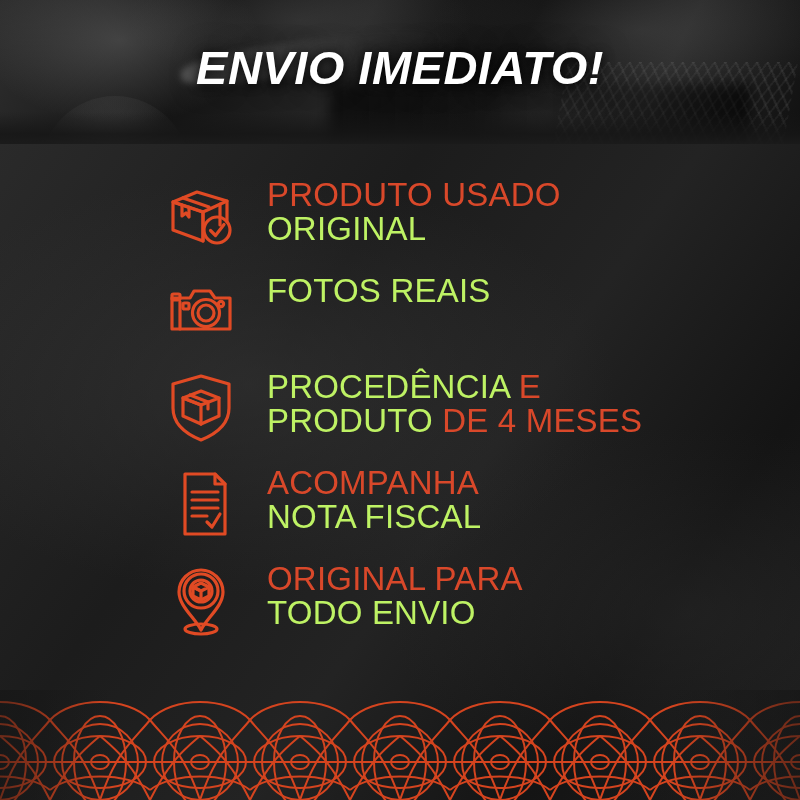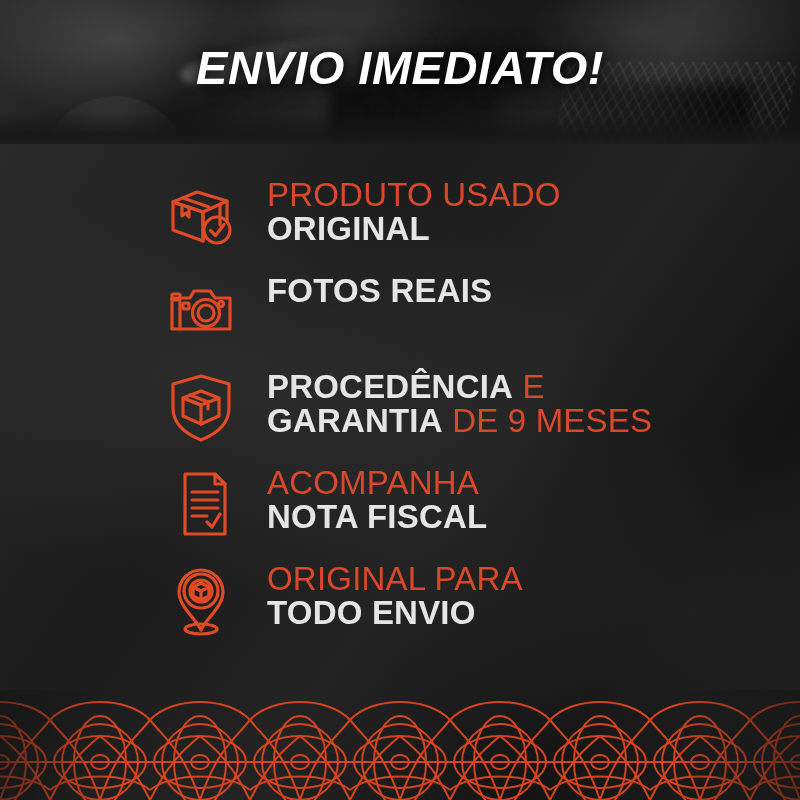--- a/index.html
+++ b/index.html
@@ -144,22 +144,22 @@
     display: block;
     font-size: 33px;
     letter-spacing: 0.2px;
     color: #de4a28;
   }
   .w-light {
     font-weight: 400;
     color: #d9482a;
   }
   .w-bold {
-    font-weight: 700;
-    color: #e5e5e5;
+    font-weight: 400;
+    color: #bef264;
   }
 
   
   .ornament {
     position: absolute;
     left: 0;
     bottom: 0;
     width: 800px;
     height: 110px;
     overflow: hidden;
@@ -247,21 +247,21 @@
           <path d="M56 28 L56 46 L38 54"></path>
           <path d="M27 25 L45 32"></path>
           <path d="M45 32 L45 39"></path>
         </svg>
       </div>
       <div class="feature-text">
         <span class="feature-line">
           <span class="w-bold">PROCEDÊNCIA</span><span class="w-light"> E</span>
         </span>
         <span class="feature-line">
-          <span class="w-bold">GARANTIA</span><span class="w-light"> DE 9 MESES</span>
+          <span class="w-bold">PRODUTO</span><span class="w-light"> DE 4 MESES</span>
         </span>
       </div>
     </div>
 
     <div class="feature-row">
       <div class="feature-icon">
         <svg viewBox="0 0 76 76" fill="none" stroke="#e04a24" stroke-width="3.2" stroke-linecap="round" stroke-linejoin="round">
           <path d="M22 8 L52 8 L62 18 L62 68 L22 68 Z"></path>
           <path d="M52 8 L52 18 L62 18"></path>
           <path d="M29 26 L55 26"></path>

